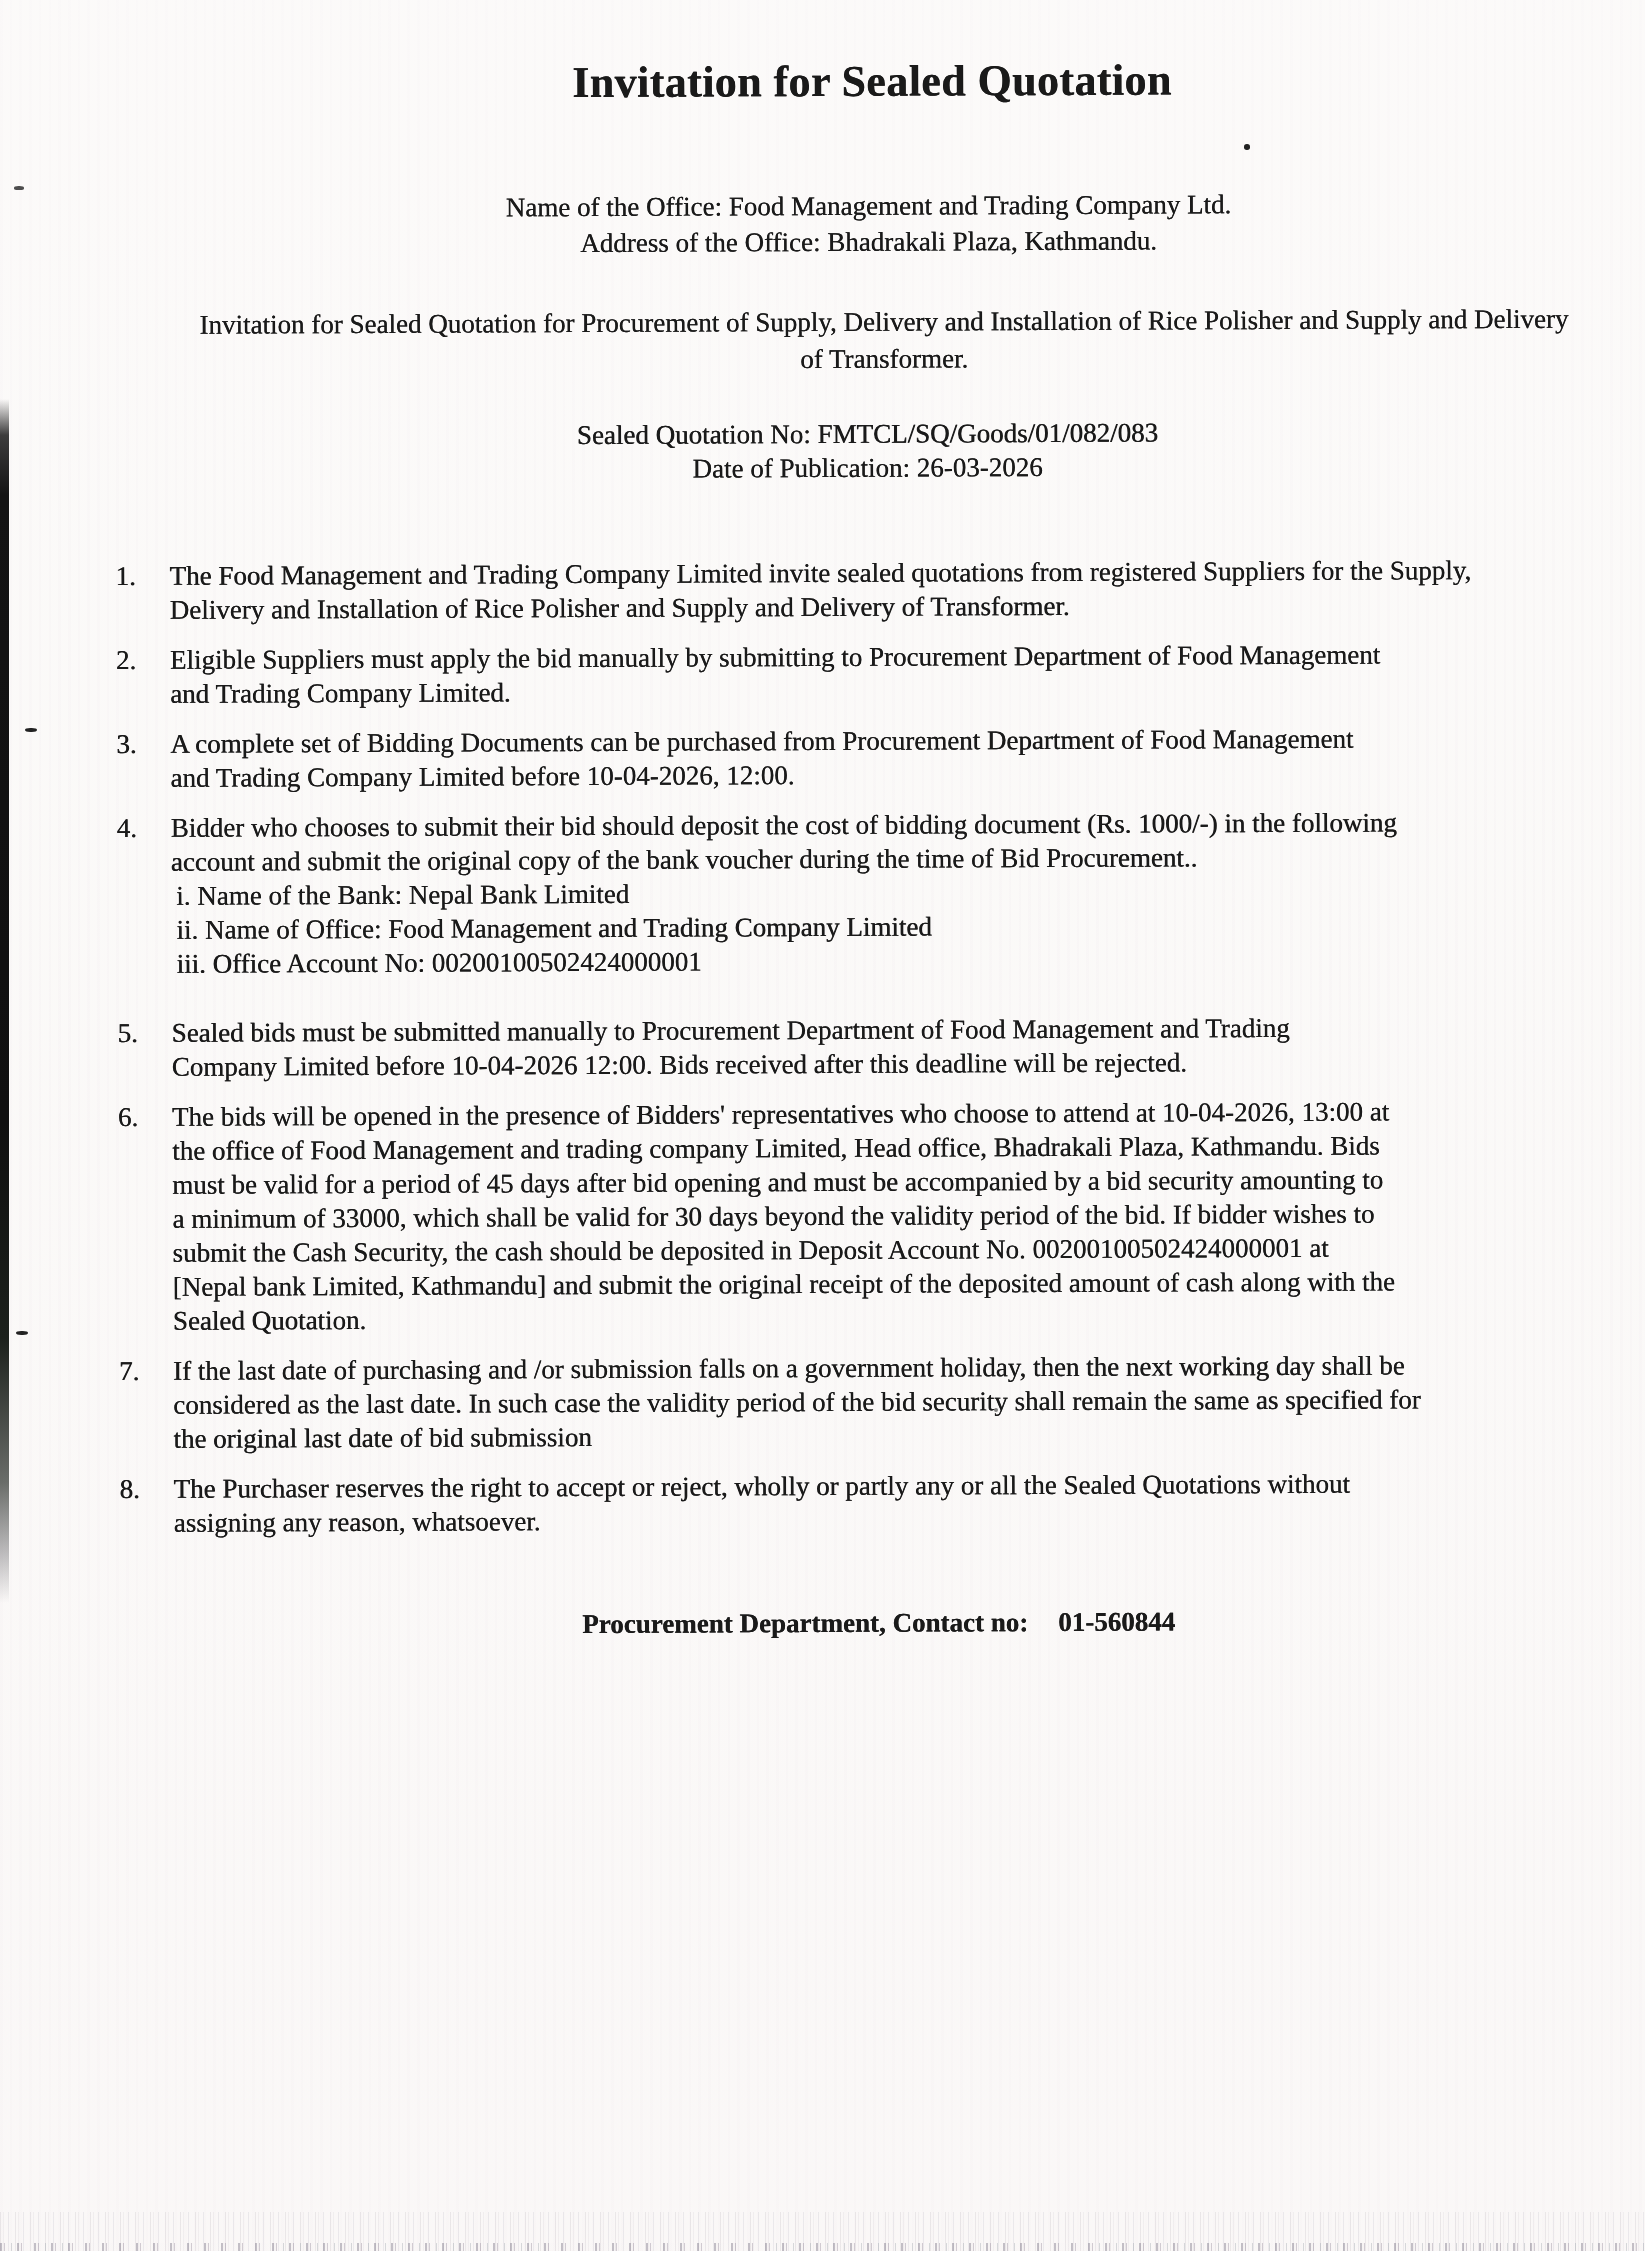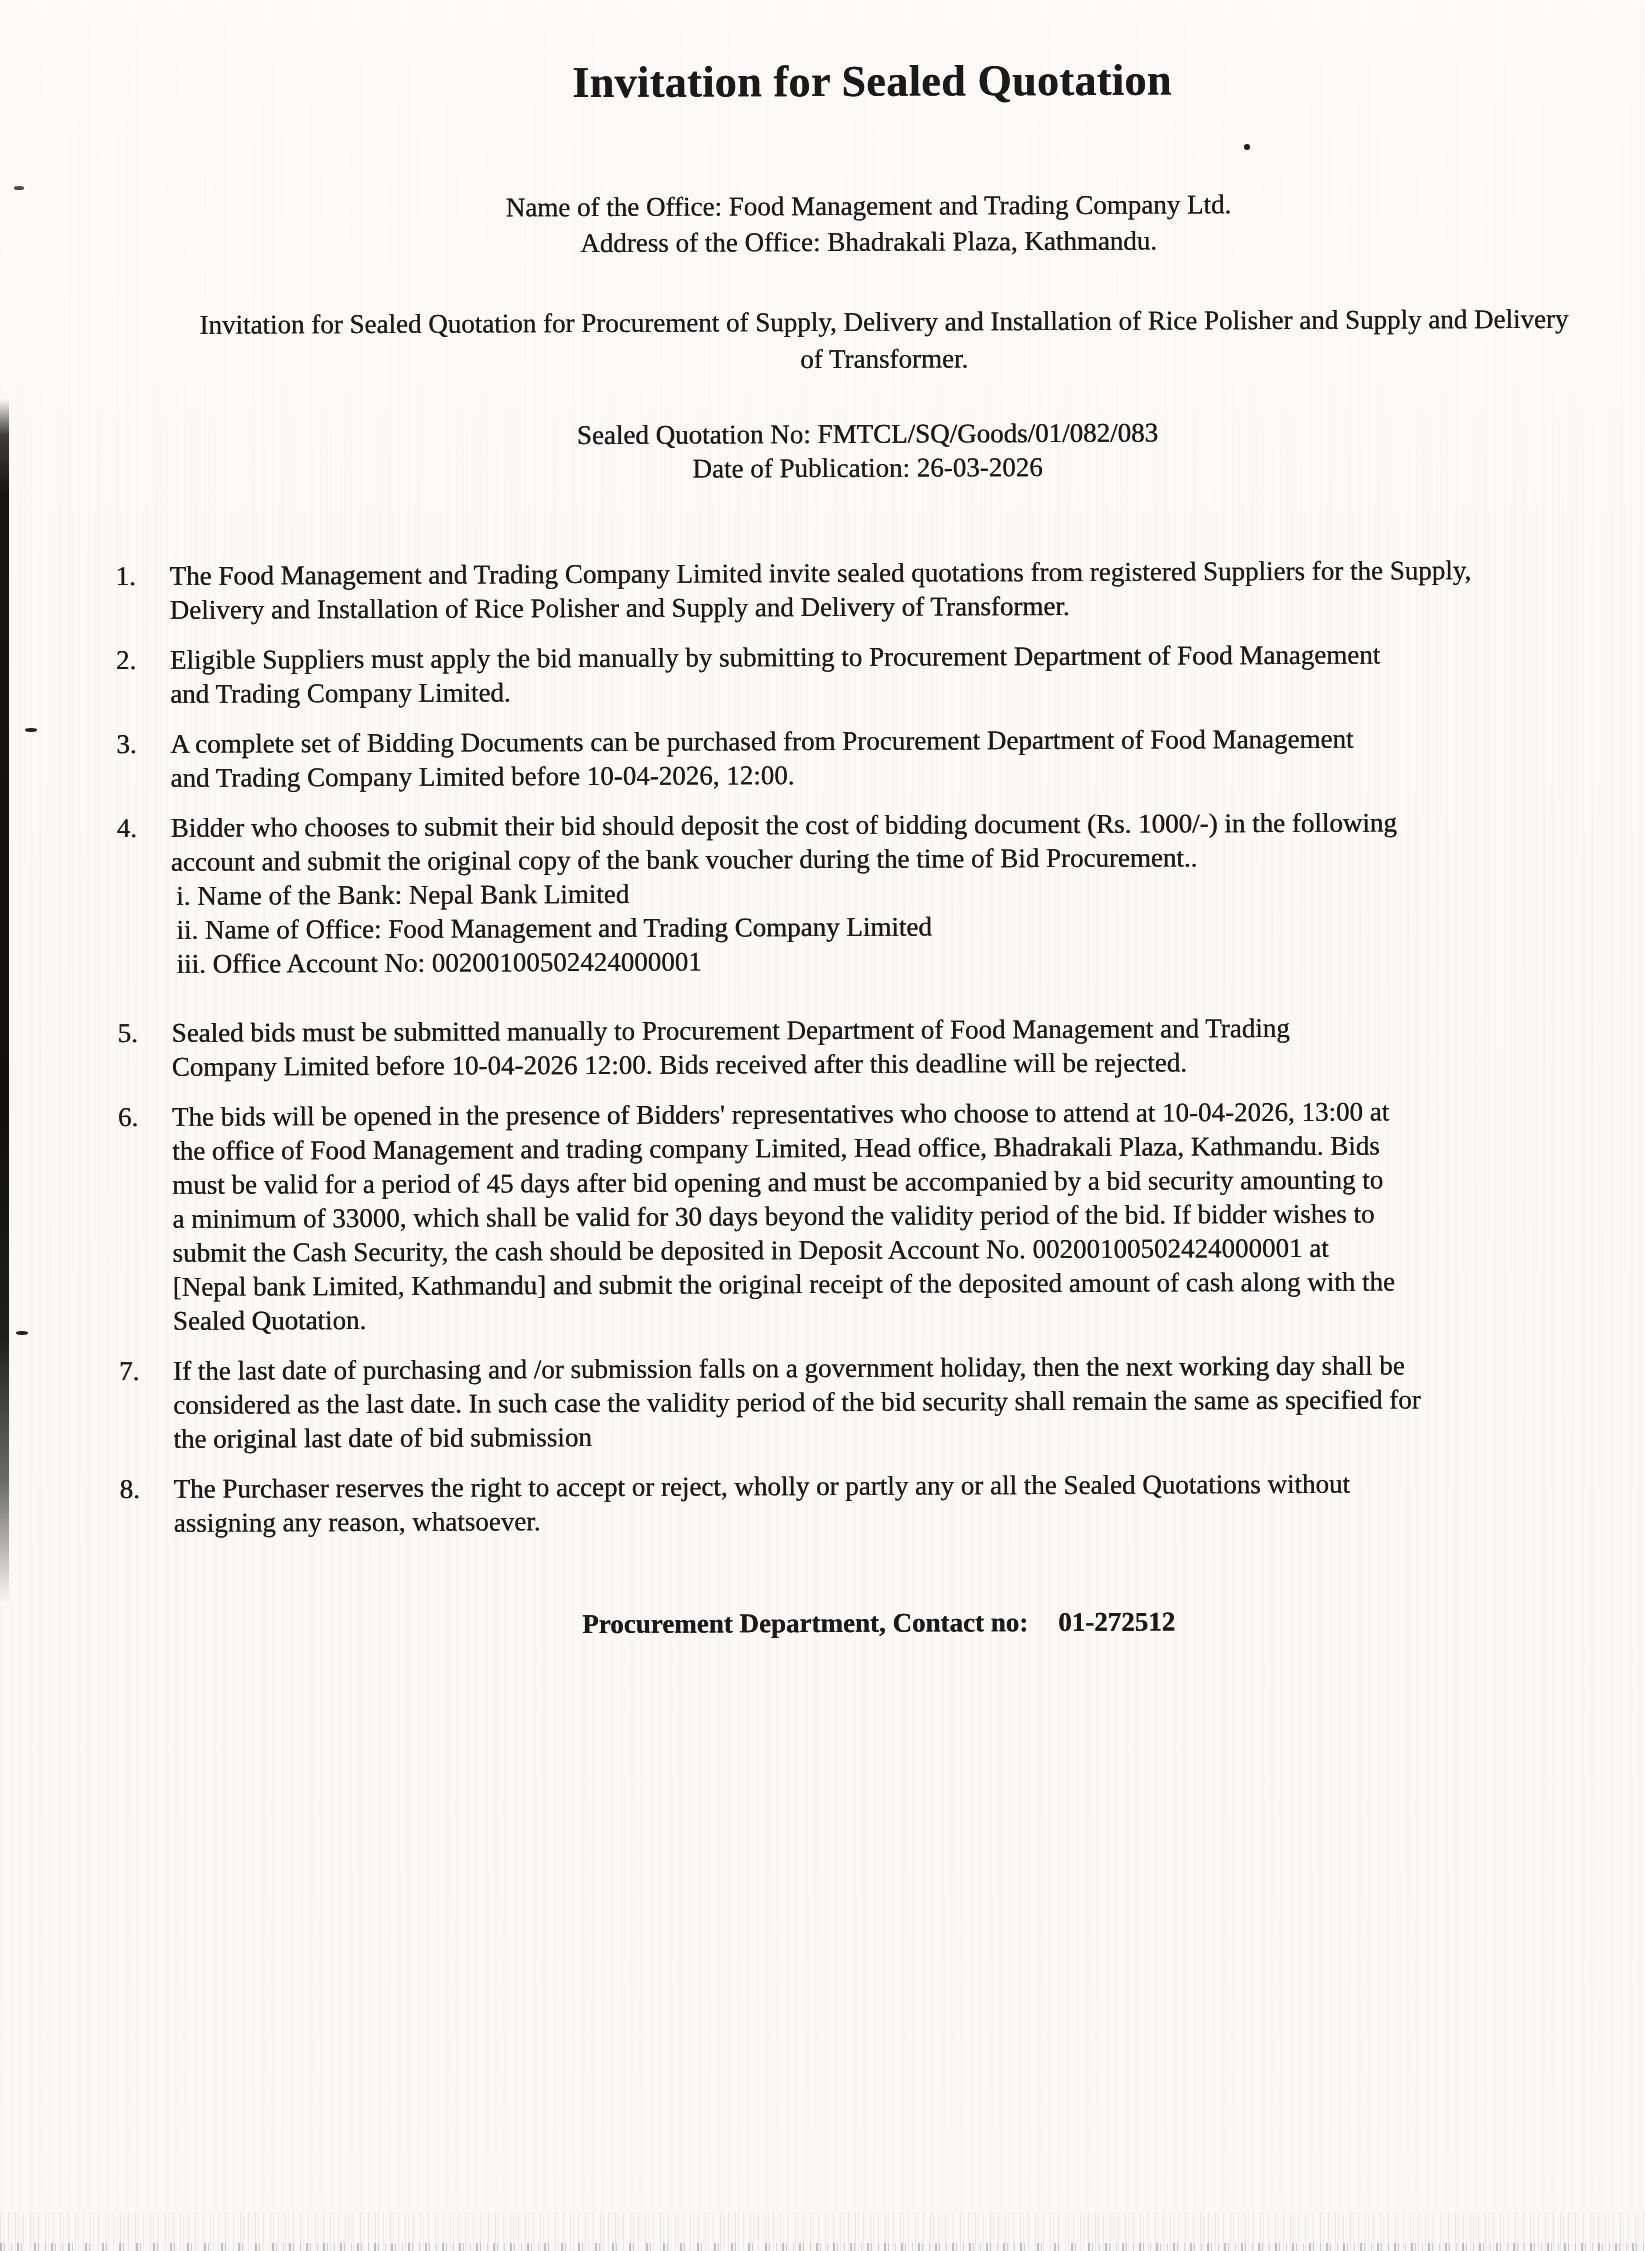--- a/index.html
+++ b/index.html
@@ -193,21 +193,21 @@
 
     <div class="term-item">
       <span class="item-number">8.</span>
       <span class="item-text">The Purchaser reserves the right to accept or reject, wholly or partly any or all the Sealed Quotations without
 assigning any reason, whatsoever.</span>
     </div>
 
   </div>
 
   <div class="doc-footer">
-    <span>Procurement Department, Contact no:</span><span class="footer-phone">01-272512</span>
+    <span>Procurement Department, Contact no:</span><span class="footer-phone">01-560844</span>
   </div>
 
 </div>
 
 <div class="scan-edge"></div>
 <div class="scan-noise"></div>
 <div class="scan-noise-strong"></div>
 <div class="speck dot-title"></div>
 <div class="speck dash-a"></div>
 <div class="speck dash-b"></div>

